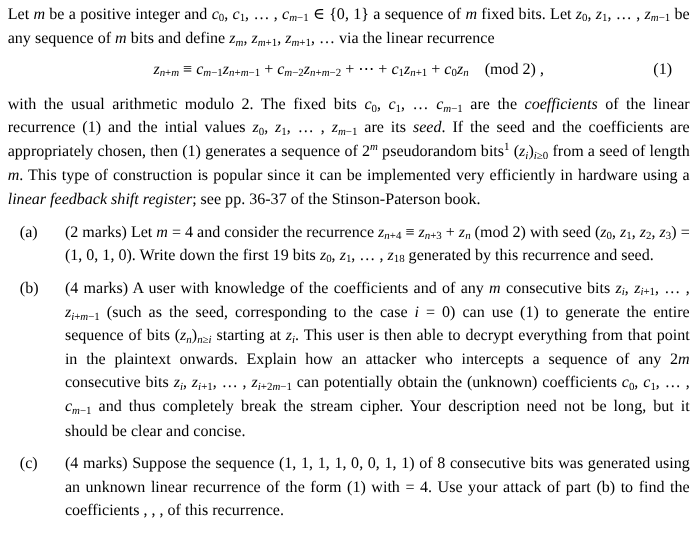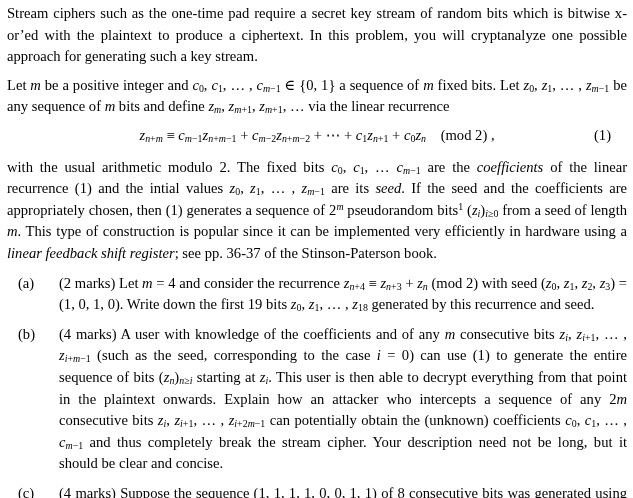--- a/index.html
+++ b/index.html
@@ -63,21 +63,20 @@
     text-align: justify;
     padding-left: 3px;
     margin-left: 12px;
   }
 </style>
 </head>
 <body>
 
 <div class="page">
 
-  <p class="para">Stream ciphers such as the one-time pad require a secret key stream of random bits which is bitwise x-or’ed with the plaintext to produce a ciphertext. In this problem, you will cryptanalyze one possible approach for generating such a key stream.</p>
 
   <p class="para">Let <i>m</i> be a positive integer and <i>c</i><sub>0</sub>, <i>c</i><sub>1</sub>, … , <i>c</i><sub><i>m</i>−1</sub> ∈ {0, 1} a sequence of <i>m</i> fixed bits.  Let <i>z</i><sub>0</sub>, <i>z</i><sub>1</sub>, … , <i>z</i><sub><i>m</i>−1</sub> be any sequence of <i>m</i> bits and define <i>z</i><sub><i>m</i></sub>, <i>z</i><sub><i>m</i>+1</sub>, <i>z</i><sub><i>m</i>+1</sub>, … via the linear recurrence</p>
 
   <div class="equation-row">
     <span class="equation-body"><i>z</i><sub><i>n</i>+<i>m</i></sub> ≡ <i>c</i><sub><i>m</i>−1</sub><i>z</i><sub><i>n</i>+<i>m</i>−1</sub> + <i>c</i><sub><i>m</i>−2</sub><i>z</i><sub><i>n</i>+<i>m</i>−2</sub> + ⋯ + <i>c</i><sub>1</sub><i>z</i><sub><i>n</i>+1</sub> + <i>c</i><sub>0</sub><i>z</i><sub><i>n</i></sub> (mod 2) ,</span>
     <span class="equation-number">(1)</span>
   </div>
 
   <p class="para">with the usual arithmetic modulo 2.  The fixed bits <i>c</i><sub>0</sub>, <i>c</i><sub>1</sub>, … <i>c</i><sub><i>m</i>−1</sub> are the <i>coefficients</i> of the linear recurrence (1) and the intial values <i>z</i><sub>0</sub>, <i>z</i><sub>1</sub>, … , <i>z</i><sub><i>m</i>−1</sub> are its <i>seed</i>.  If the seed and the coefficients are appropriately chosen, then (1) generates a sequence of 2<sup><i>m</i></sup> pseudorandom bits<sup>1</sup> (<i>z</i><sub><i>i</i></sub>)<sub><i>i</i>≥0</sub> from a seed of length <i>m</i>.  This type of construction is popular since it can be implemented very efficiently in hardware using a <i>linear feedback shift register</i>; see pp. 36-37 of the Stinson-Paterson book.</p>
 

